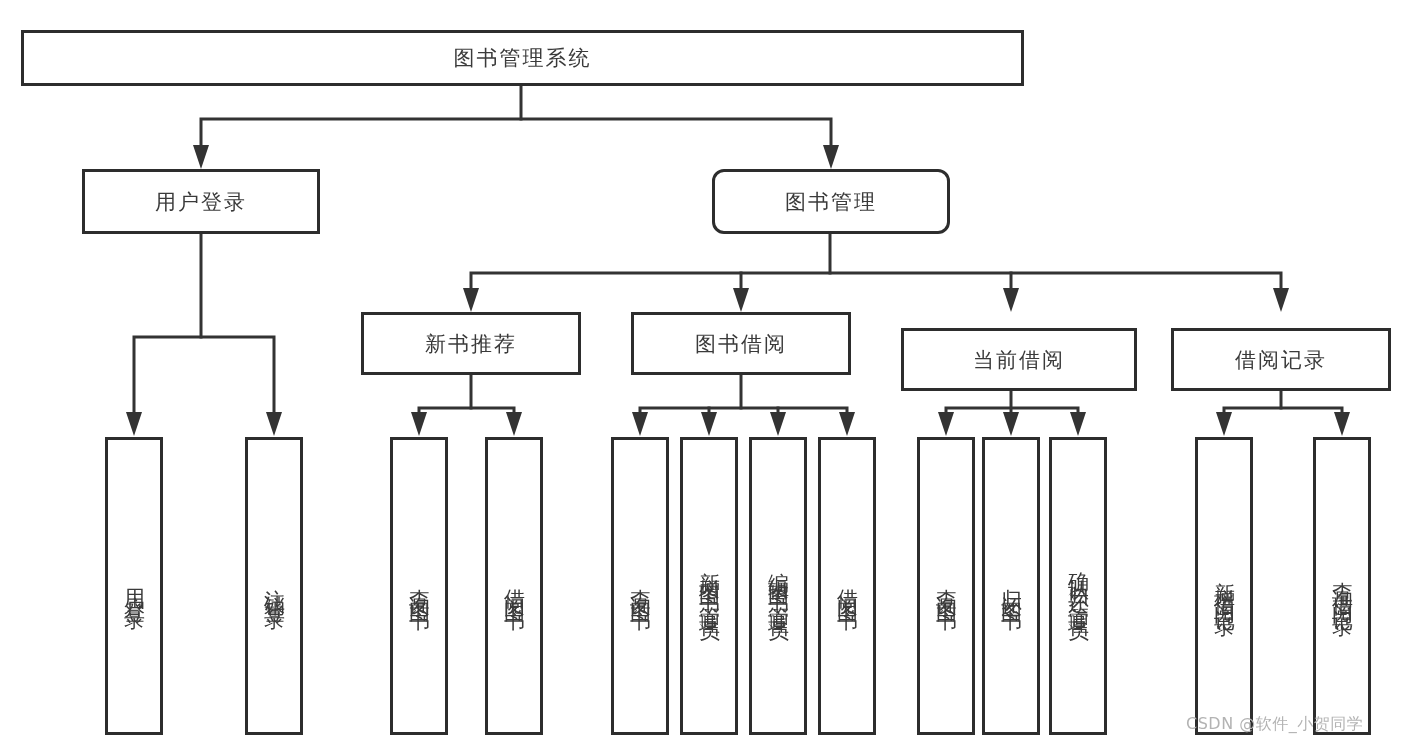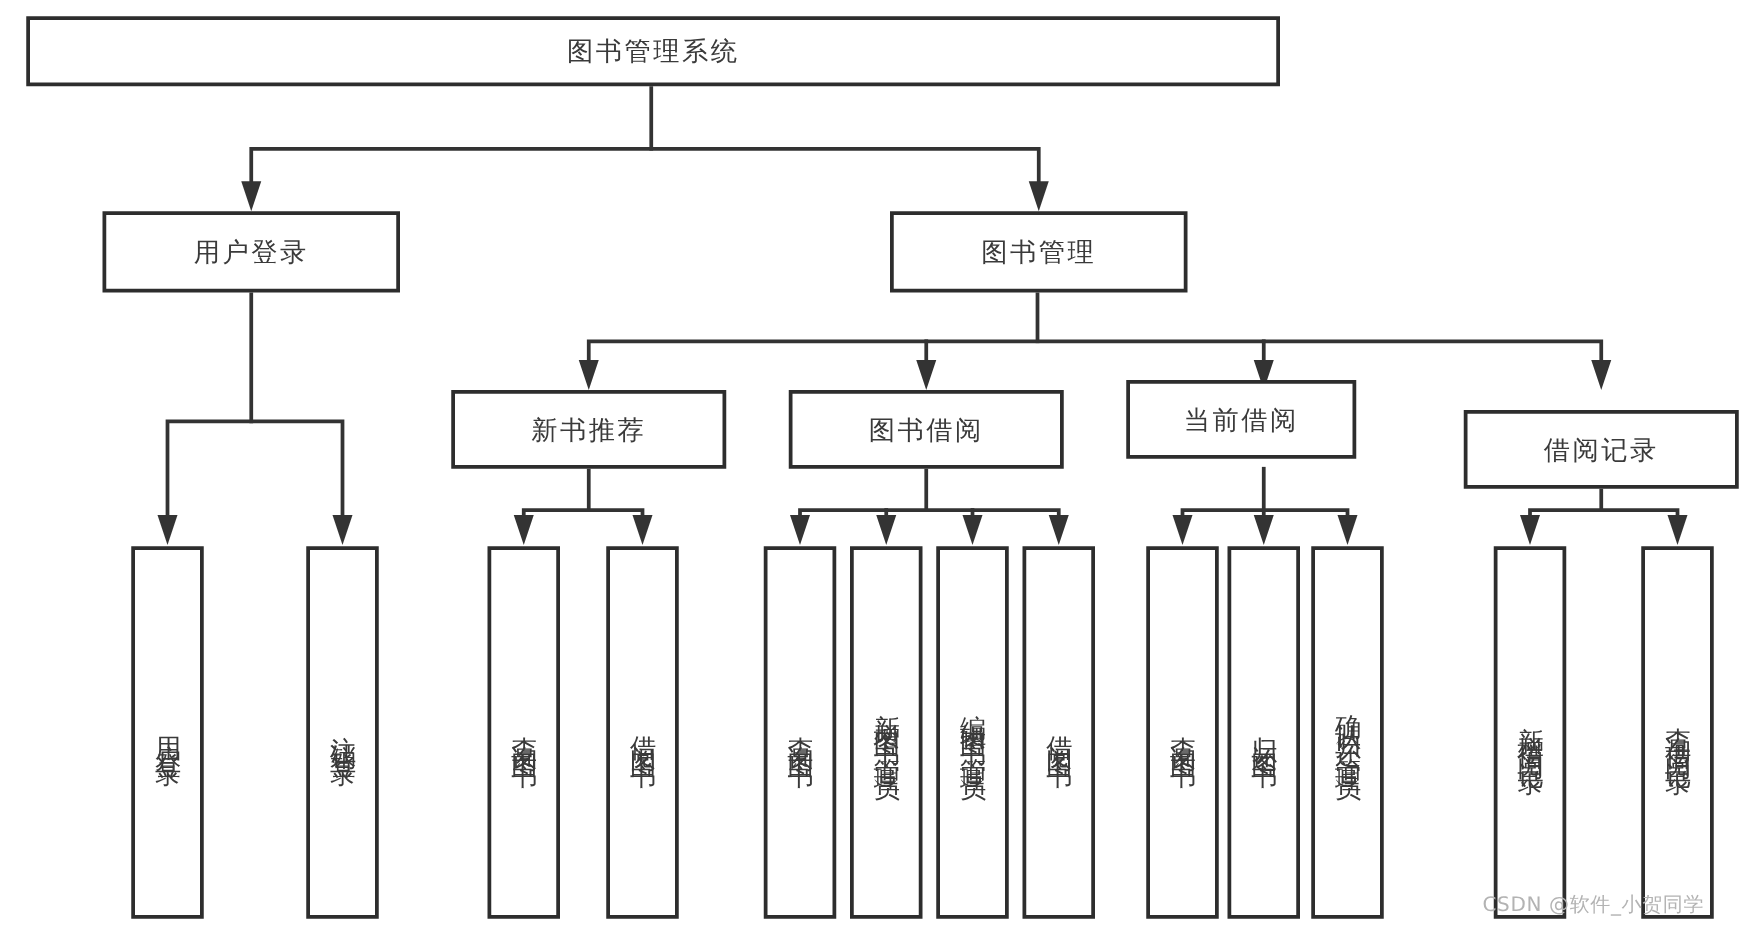--- a/index.html
+++ b/index.html
@@ -37,26 +37,26 @@
   .v-label {
     writing-mode: vertical-rl;
     text-orientation: mixed;
     font-size: 21px;
     letter-spacing: 7px;
     line-height: 1.1;
     color: #3a3a3a;
     white-space: nowrap;
   }
   
-  .n-root   { left: 21px;   top: 13px;  width: 1003px; height: 56px; }
+  .n-root   { left: 21px;   top: 30px;  width: 1003px; height: 56px; }
   .n-l2a    { left: 82px;   top: 169px; width: 238px;  height: 65px; }
-  .n-l2b    { left: 712px;  top: 169px; width: 238px;  height: 65px; }
+  .n-l2b    { left: 712px;  top: 169px; width: 238px;  height: 65px; border-radius: 12px; }
   .n-l3a    { left: 361px;  top: 312px; width: 220px;  height: 63px; }
   .n-l3b    { left: 631px;  top: 312px; width: 220px;  height: 63px; }
-  .n-l3c    { left: 901px;  top: 304px; width: 184px;  height: 63px; }
+  .n-l3c    { left: 901px;  top: 328px; width: 236px;  height: 63px; }
   .n-l3d    { left: 1171px; top: 328px; width: 220px;  height: 63px; }
   .leaf     { top: 437px; width: 58px; height: 298px; }
   .lf-1  { left: 105px; }
   .lf-2  { left: 245px; }
   .lf-3  { left: 390px; }
   .lf-4  { left: 485px; }
   .lf-5  { left: 611px; }
   .lf-6  { left: 680px; }
   .lf-7  { left: 749px; }
   .lf-8  { left: 818px; }

